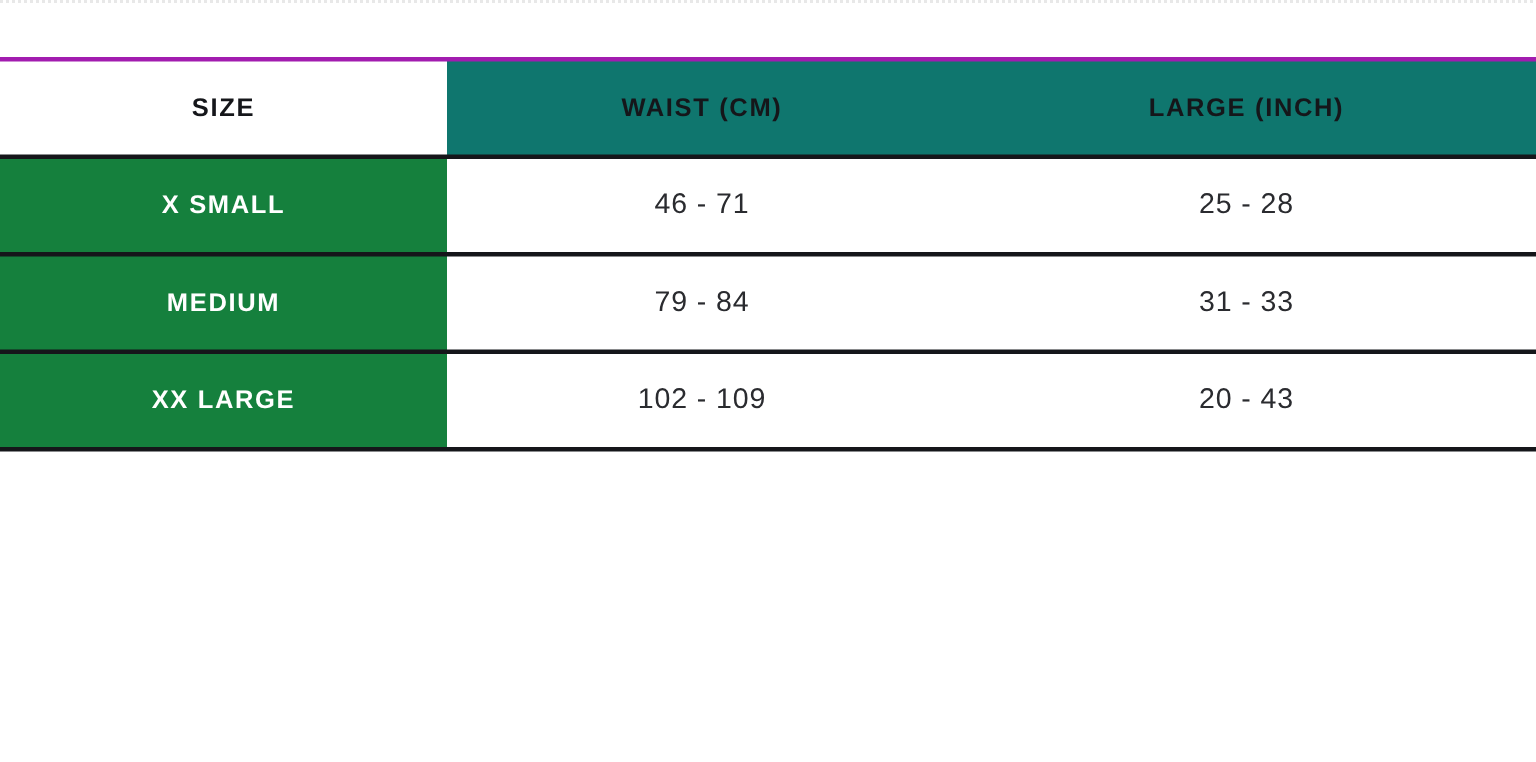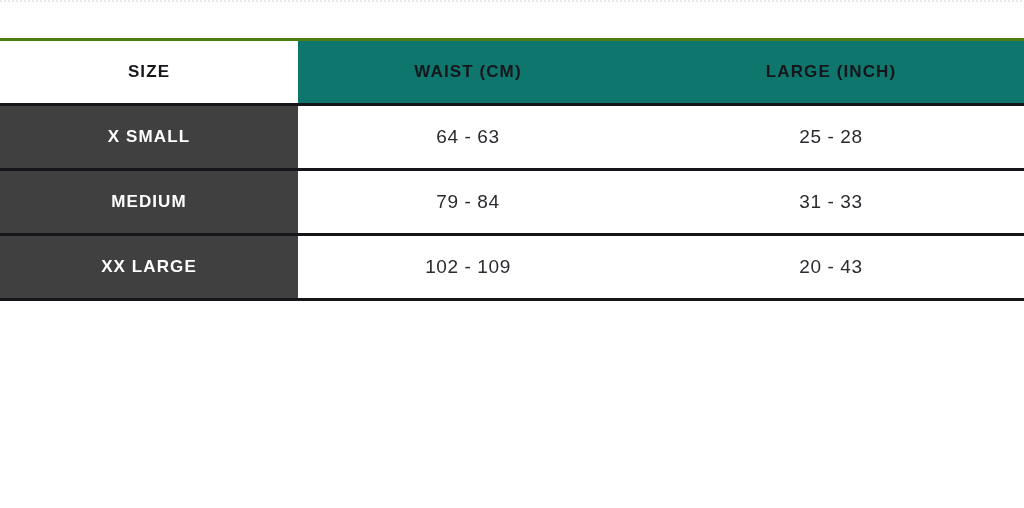--- a/index.html
+++ b/index.html
@@ -45,21 +45,21 @@
   }
 
   table.size-table {
     border-collapse: collapse;
     width: 1024px;
     table-layout: fixed;
   }
 
   table.size-table td,
   table.size-table th {
-    border-top: 3px solid #4d7c0f;
+    border-top: 3px solid #a21caf;
     border-bottom: 3px solid #15161a;
     border-left: none;
     border-right: none;
     padding: 0;
     height: 65px;
     box-sizing: border-box;
     text-align: center;
     vertical-align: middle;
   }
 
@@ -80,21 +80,21 @@
   thead th {
     background: #0f766e;
     color: #15161a;
     font-size: 17px;
     font-weight: bold;
     letter-spacing: 1.1px;
   }
 
   
   td.col-size {
-    background: #404040;
+    background: #15803d;
     color: #ffffff;
     font-size: 17px;
     font-weight: bold;
     letter-spacing: 1.1px;
   }
   th.col-size {
     background: #ffffff;
   }
 
   
@@ -118,21 +118,21 @@
       <thead>
         <tr>
           <th class="col-size">SIZE</th>
           <th class="col-cm">WAIST (CM)</th>
           <th class="col-inch">LARGE (INCH)</th>
         </tr>
       </thead>
       <tbody>
         <tr>
           <td class="col-size">X SMALL</td>
-          <td class="col-cm">64 - 63</td>
+          <td class="col-cm">46 - 71</td>
           <td class="col-inch">25 - 28</td>
         </tr>
         <tr>
           <td class="col-size">MEDIUM</td>
           <td class="col-cm">79 - 84</td>
           <td class="col-inch">31 - 33</td>
         </tr>
         <tr>
           <td class="col-size">XX LARGE</td>
           <td class="col-cm">102 - 109</td>

